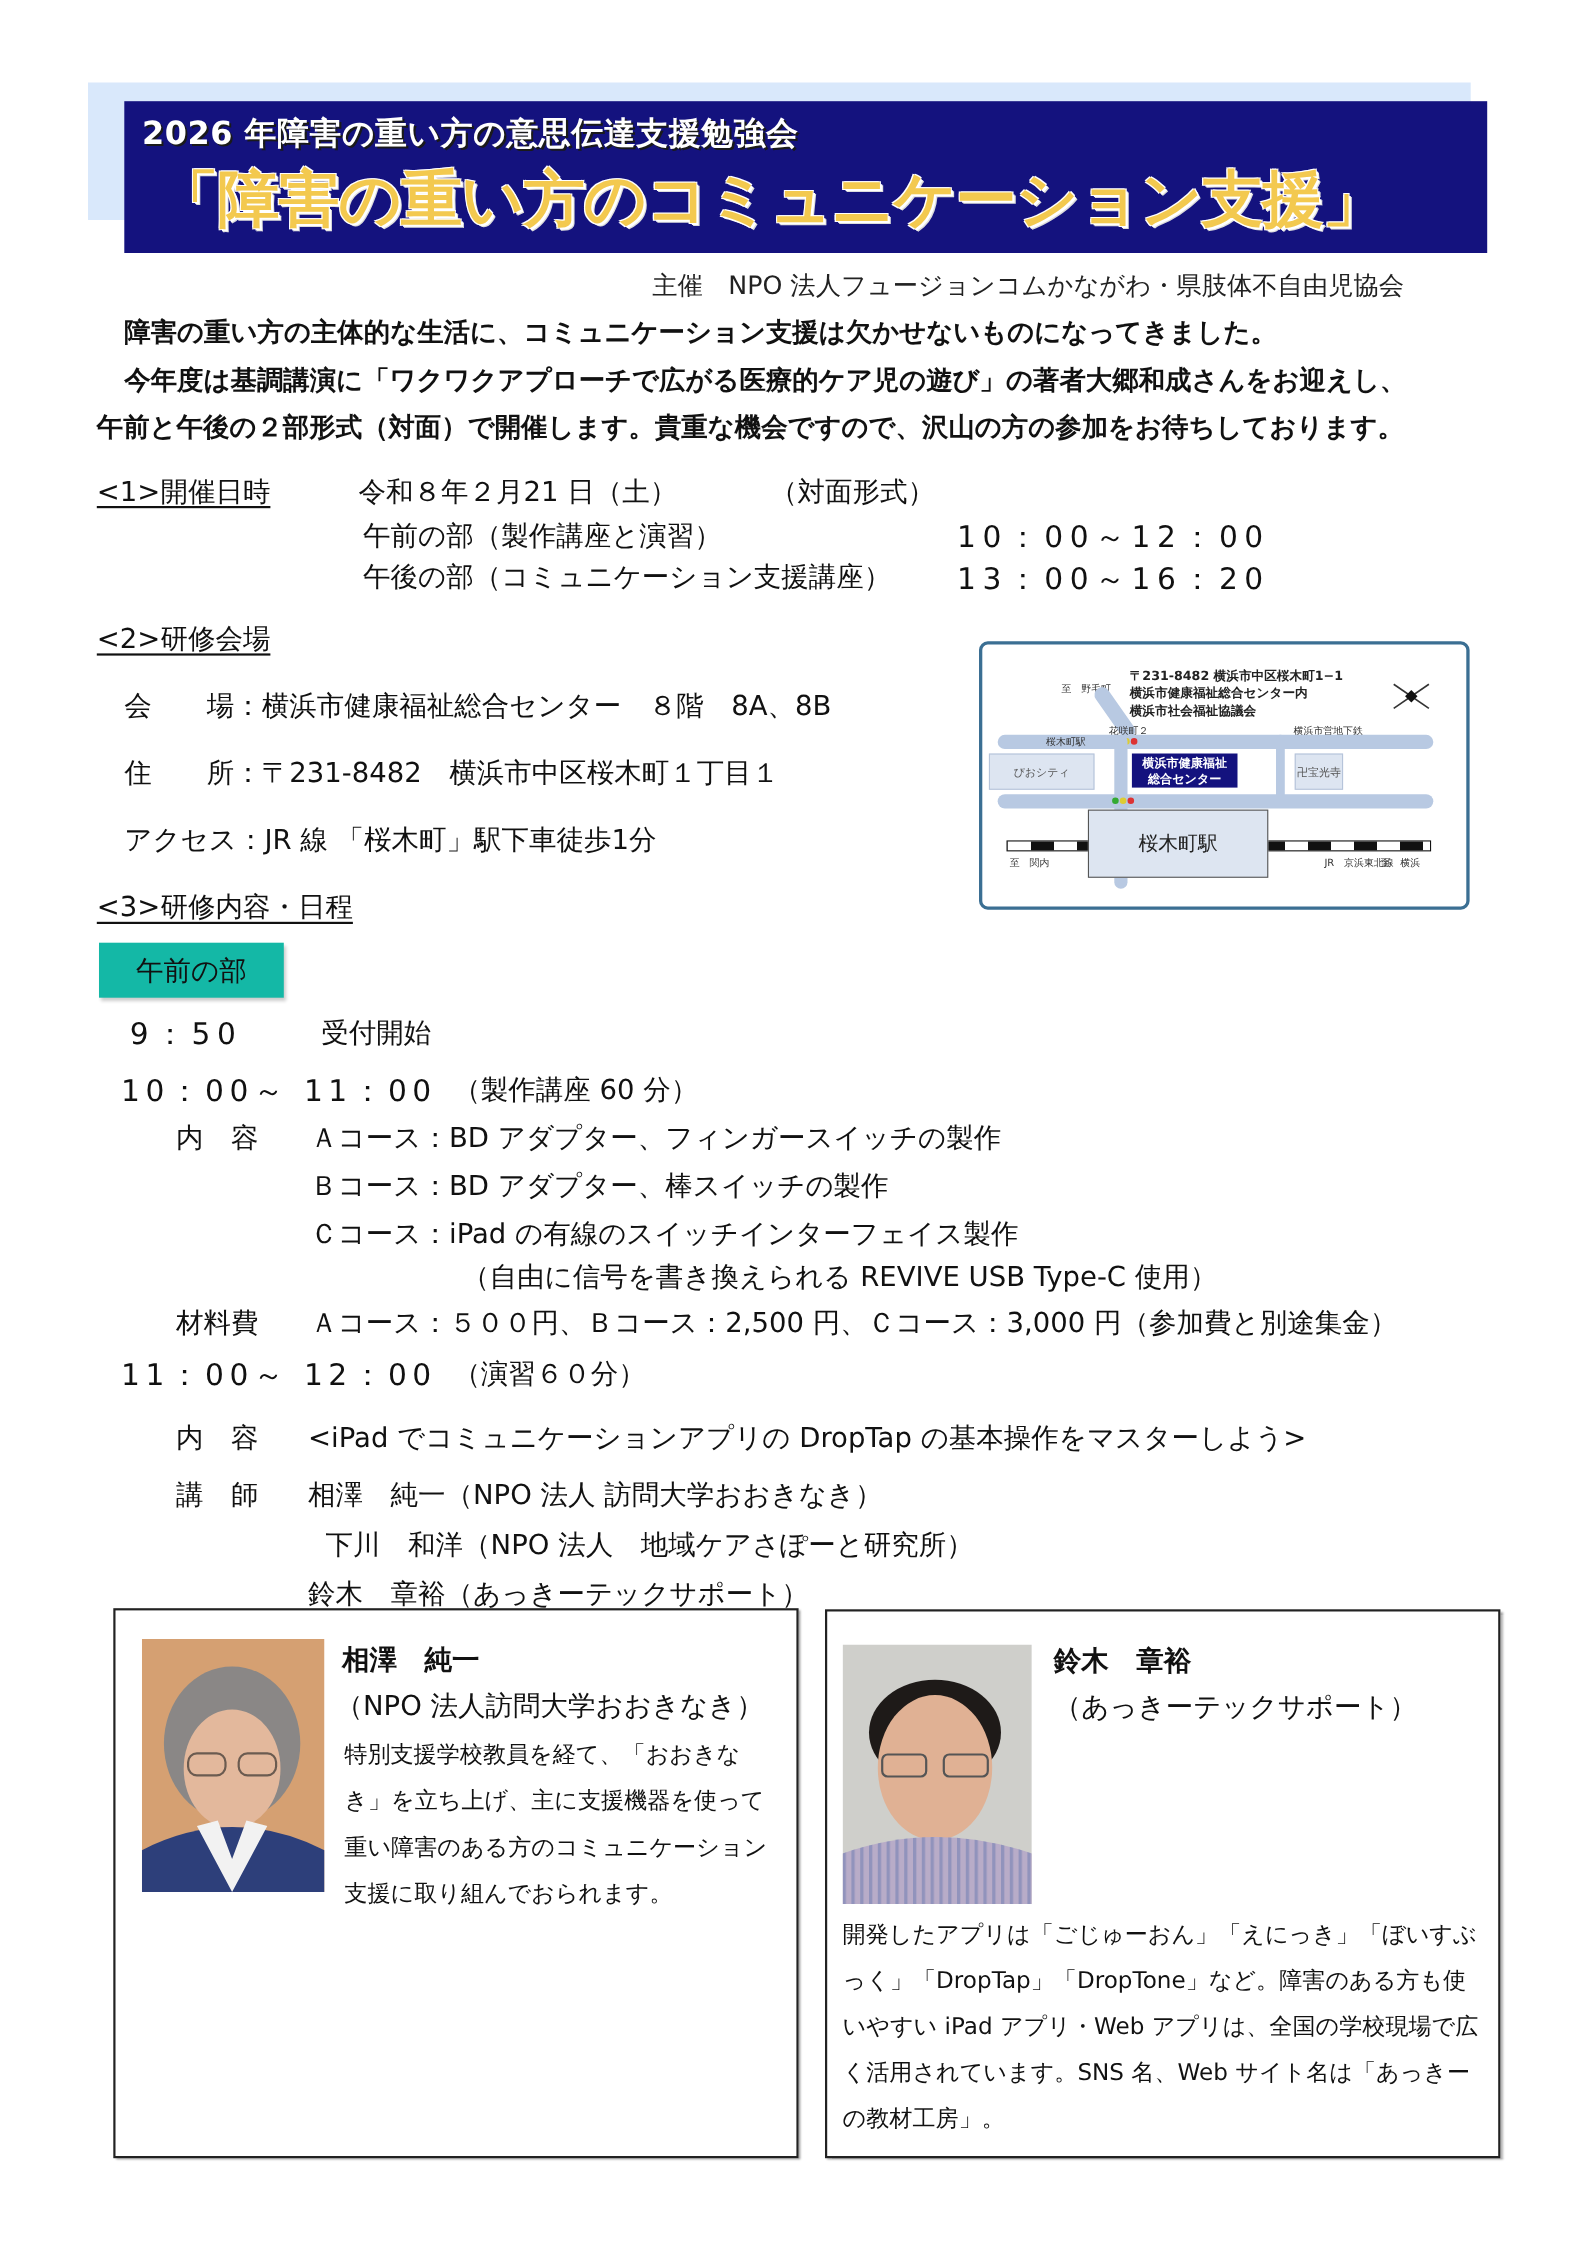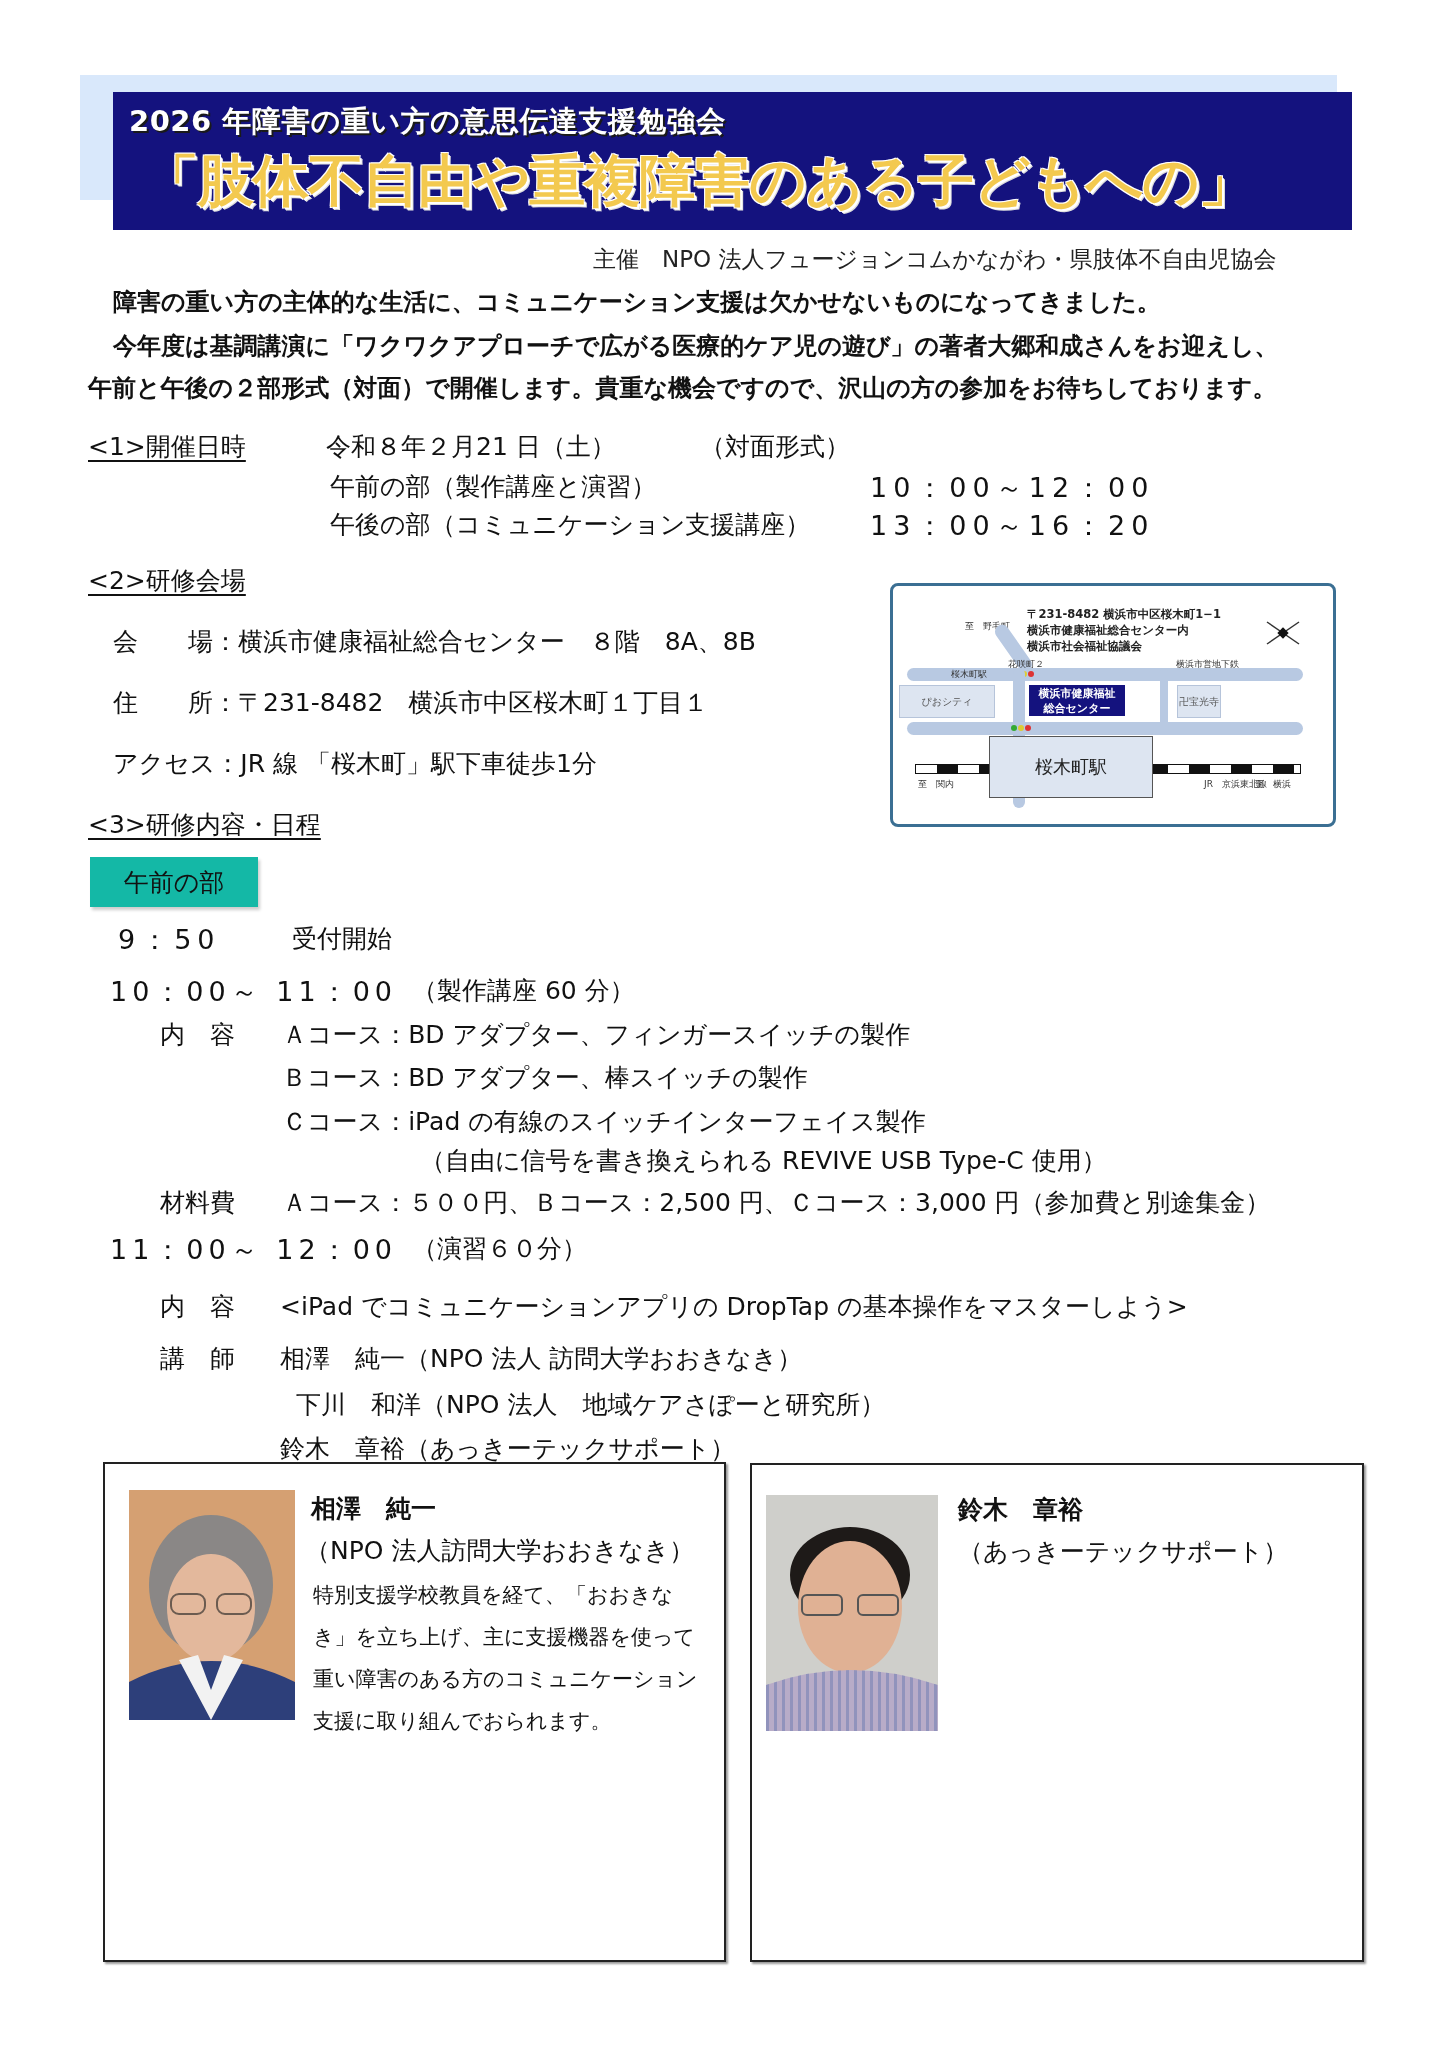--- a/index.html
+++ b/index.html
@@ -39,21 +39,21 @@
   .bio-name{position:absolute;font-size:25px;font-weight:bold;}
   .bio-org{position:absolute;font-size:25px;}
   .bio-p{position:absolute;font-size:21px;line-height:42px;white-space:normal;}
 </style>
 </head>
 <body>
 
 <div class="hdr-bg"></div>
 <div class="hdr">
   <div class="hdr-sub abs">2026 年障害の重い方の意思伝達支援勉強会</div>
-  <div class="hdr-title abs">「肢体不自由や重複障害のある子どもへの」</div>
+  <div class="hdr-title abs">「障害の重い方のコミュニケーション支援」</div>
 </div>
 
 <div class="abs organizer" style="left:593px;top:244px;">主催　NPO 法人フュージョンコムかながわ・県肢体不自由児協会</div>
 
 <div class="abs intro" style="left:113px;top:286px;">障害の重い方の主体的な生活に、コミュニケーション支援は欠かせないものになってきました。</div>
 <div class="abs intro" style="left:113px;top:330px;">今年度は基調講演に「ワクワクアプローチで広がる医療的ケア児の遊び」の著者大郷和成さんをお迎えし、</div>
 <div class="abs intro" style="left:88px;top:372px;">午前と午後の２部形式（対面）で開催します。貴重な機会ですので、沢山の方の参加をお待ちしております。</div>
 
 <div class="abs sec-h" style="left:88px;top:430px;">&lt;1&gt;開催日時</div>
 <div class="abs txt" style="left:326px;top:430px;">令和８年２月21 日（土）</div>
@@ -168,13 +168,14 @@
     <path d="M0 236 L0 190 Q84 160 172 190 L172 236 Z" fill="#b8acc8"></path>
     <path d="M0 236 L0 190 Q84 160 172 190 L172 236 Z" fill="url(#stripes)"></path>
     <defs>
         <pattern id="stripes" width="8" height="8" patternUnits="userSpaceOnUse">
           <rect width="3" height="8" fill="#6a7ab0" opacity="0.5"></rect>
         </pattern>
       </defs>
   </svg>
   <div class="bio-name" style="left:206px;top:28px;">鈴木　章裕</div>
   <div class="bio-org" style="left:206px;top:70px;">（あっきーテックサポート）</div>
+  <div class="bio-p" style="left:14px;top:272px;width:586px;">開発したアプリは「ごじゅーおん」「えにっき」「ぼいすぶっく」「DropTap」「DropTone」など。障害のある方も使いやすい iPad アプリ・Web アプリは、全国の学校現場で広く活用されています。SNS 名、Web サイト名は「あっきーの教材工房」。</div>
 </div>
 
 </body></html>

